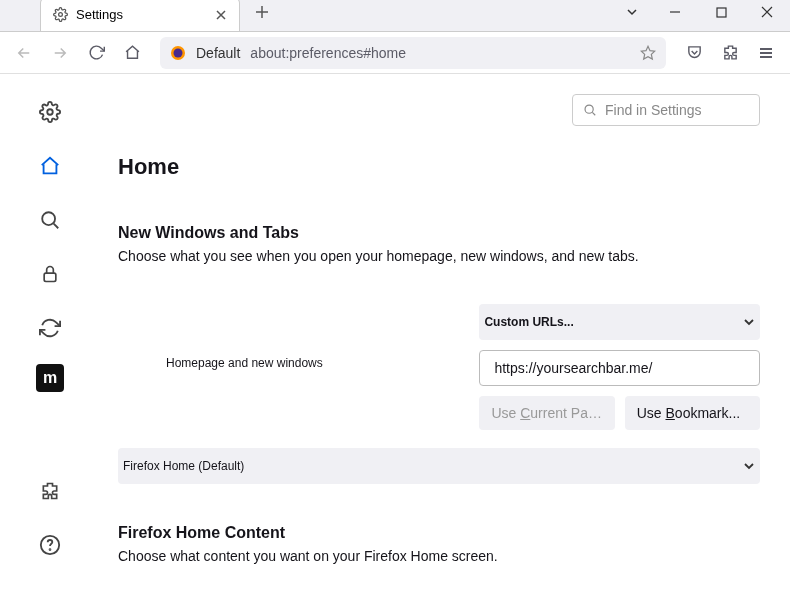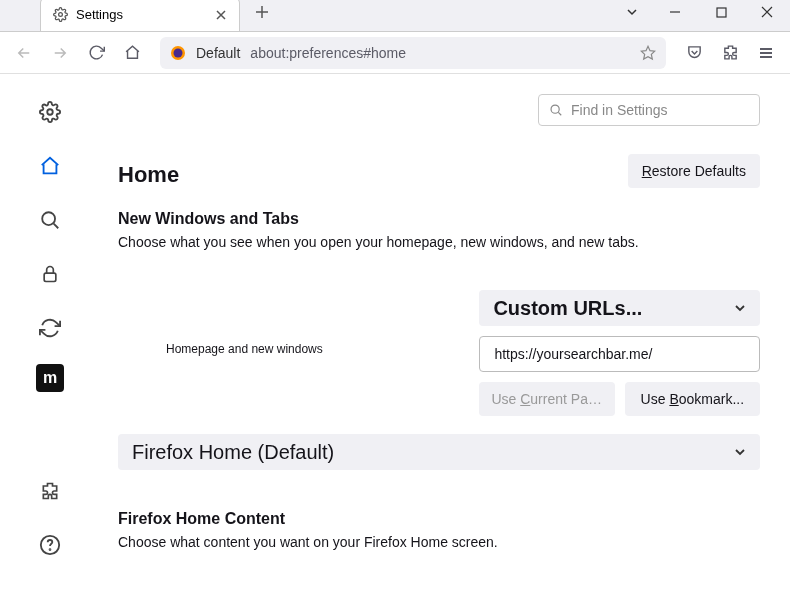--- a/index.html
+++ b/index.html
@@ -26,39 +26,39 @@
 
 
 .content-wrap { display: flex; height: calc(601px - 38px - 42px); }
 .sidebar { width: 100px; padding-top: 20px; display: flex; flex-direction: column; align-items: center; gap: 18px; }
 .sidebar .sitem { width: 36px; height: 36px; display: flex; align-items: center; justify-content: center; border-radius: 6px; color: #444; cursor: pointer; }
 .sidebar .sitem.active { color: #0060df; }
 .sidebar .sitem.moz { background: #111; color: #fff; width: 28px; height: 28px; border-radius: 4px; font-weight: bold; font-size: 16px; }
 .main { flex: 1; padding: 20px 30px 20px 18px; overflow-y: auto; }
 
 .find-row { display: flex; justify-content: flex-end; margin-bottom: 28px; }
-.find-input { width: 222px; height: 32px; border: 1px solid #ccc; border-radius: 4px; display: flex; align-items: center; padding: 0 10px; gap: 8px; color: #888; font-size: 14px; }
-
-.title-row { display: flex; align-items: flex-end; justify-content: space-between; margin-bottom: 22px; }
+.find-input { width: 188px; height: 32px; border: 1px solid #ccc; border-radius: 4px; display: flex; align-items: center; padding: 0 10px; gap: 8px; color: #888; font-size: 14px; }
+
+.title-row { display: flex; align-items: flex-start; justify-content: space-between; margin-bottom: 44px; }
 .page-title { font-size: 22px; font-weight: 600; color: #15141a; }
 .restore-btn { height: 34px; padding: 0 14px; background: #f0f0f4; border: none; border-radius: 4px; font-size: 14px; color: #15141a; cursor: pointer; }
 .restore-btn .ul { text-decoration: underline; }
 
 .section-title { font-size: 16px; font-weight: 700; color: #15141a; margin-bottom: 6px; }
 .section-desc { font-size: 14px; color: #15141a; margin-bottom: 40px; }
 
 .form-row { display: flex; align-items: flex-start; margin-bottom: 12px; }
 .form-label { width: 330px; font-size: 12px; color: #15141a; padding-top: 8px; margin-left: 48px; }
 .form-ctl { flex: 1; display: flex; flex-direction: column; gap: 10px; }
 
-.select-box { height: 36px; border: 1px solid transparent; background: #f0f0f4; border-radius: 4px; display: flex; align-items: center; justify-content: space-between; padding: 0 13px; font-size: 20px; cursor: pointer; color: #15141a; font-weight: 600; }
+.select-box { height: 36px; border: 1px solid transparent; background: #f0f0f4; border-radius: 4px; display: flex; align-items: center; justify-content: space-between; padding: 0 4px; font-size: 12px; cursor: pointer; color: #15141a; font-weight: 600; }
 .select-box.plain { font-weight: 400; }
 .text-input { height: 36px; border: 1px solid #bbb; border-radius: 4px; padding: 0 14px; font-size: 14px; width: 100%; color: #15141a; outline: none; }
 .btn-row { display: flex; gap: 10px; }
-.btn { flex: 1; height: 34px; background: #f0f0f4; border: none; border-radius: 4px; font-size: 14px; cursor: pointer; color: #15141a; white-space: nowrap; overflow: hidden; text-overflow: ellipsis; padding: 0 12px; text-align: center;}
+.btn { flex: 1; height: 34px; background: #f0f0f4; border: none; border-radius: 4px; font-size: 14px; cursor: pointer; color: #15141a; white-space: nowrap; overflow: hidden; text-overflow: ellipsis; padding: 0 12px; text-align: left;}
 .btn .ul { text-decoration: underline; }
 .btn.dis { color: #999; }
 
 .new-tabs-row { display: flex; align-items: center; margin-top: 18px; margin-bottom: 40px;}
 .new-tabs-row .form-label { width: 330px; padding-top: 0; }
 .new-tabs-row .select-box { flex: 1; }
 
 svg { display: block; }
 </style>
 </head>
@@ -223,21 +223,20 @@
               <circle cx="10.5" cy="10.5" r="7"></circle>
               <path d="M21 21l-5-5"></path>
             </svg>
         </span>
         <span>Find in Settings</span>
       </div>
     </div>
 
     <div class="title-row">
       <div class="page-title">Home</div>
-      <button class="restore-btn"><span class="ul">R</span><span>estore Defaults</span></button>
     </div>
 
     <div class="section-title">New Windows and Tabs</div>
     <div class="section-desc">Choose what you see when you open your homepage, new windows, and new tabs.</div>
 
     <div class="form-row" style="align-items:flex-start;">
       <div class="form-label" style="padding-top:52px;">Homepage and new windows</div>
       <div class="form-ctl">
         <div class="select-box">
           <span>Custom URLs...</span>

